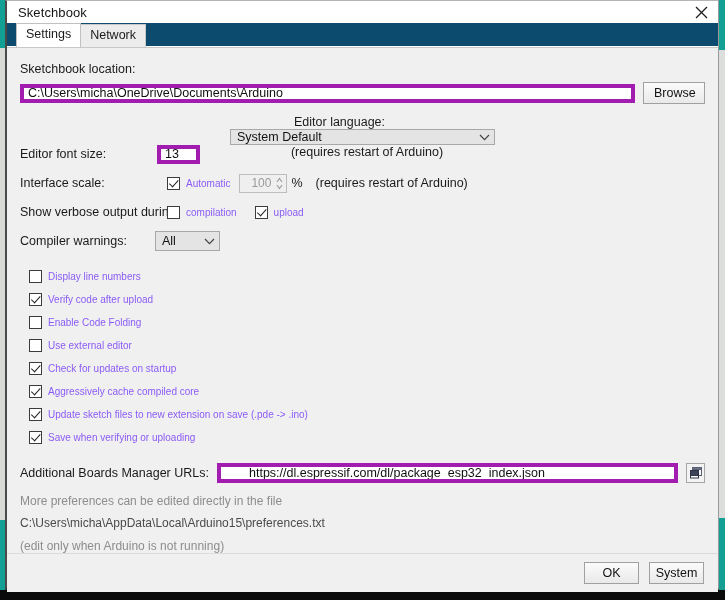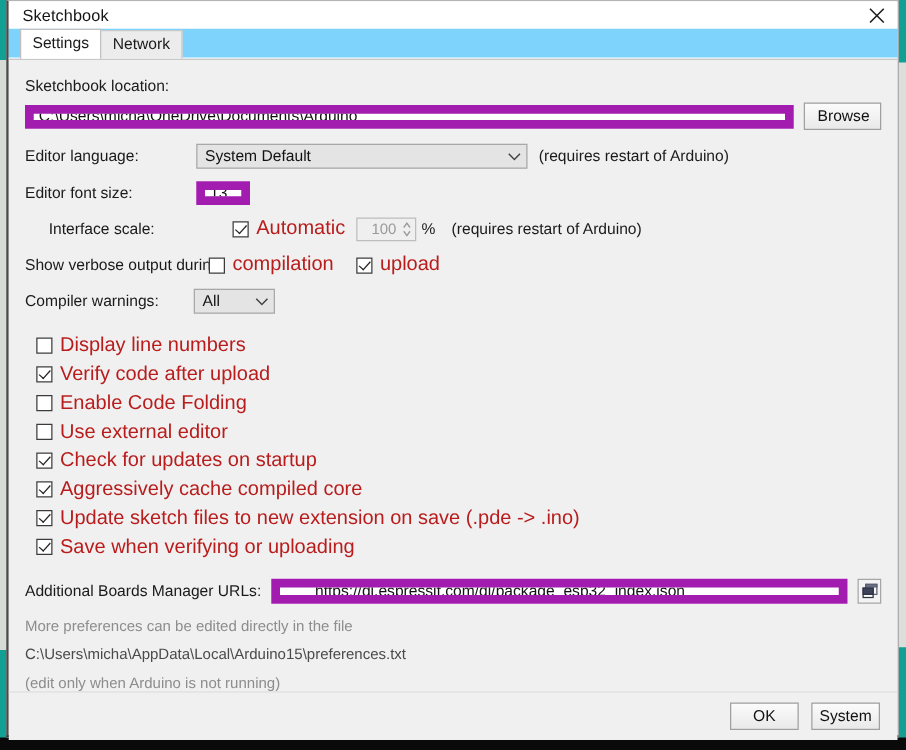--- a/index.html
+++ b/index.html
@@ -97,21 +97,21 @@
     align-items: center;
     justify-content: center;
     cursor: pointer;
   }
   .close-btn svg { display: block; }
 
   
   #tabstrip {
     height: 24px;
     min-height: 24px;
-    background: #7dd3fc;
+    background: #0c4a6e;
     display: flex;
     align-items: flex-end;
     padding-left: 9px;
     position: relative;
   }
   #tabstrip::after {
     content: "";
     position: absolute;
     left: 0; right: 0; bottom: 0;
     height: 1px;
@@ -146,21 +146,21 @@
     position: relative;
     font-size: 12.5px;
   }
 
   .lbl { font-size: 12.5px; color: #1a1a1a; white-space: nowrap; }
 
   .row { display: flex; align-items: center; }
 
   
   .txt {
-    border: 7px solid #a21caf;
+    border: 4px solid #a21caf;
     background: #ffffff;
     font-family: "Liberation Sans", sans-serif;
     font-size: 12.5px;
     color: #101010;
     padding: 2px 4px;
     height: 19px;
     box-sizing: border-box;
     outline: none;
   }
 
@@ -228,21 +228,21 @@
     flex: none;
   }
   .cb.checked::after {
     content: "";
     display: block;
     width: 4px; height: 8px;
     border: solid #222;
     border-width: 0 1.6px 1.6px 0;
     transform: rotate(42deg) translate(-0.5px,-1px);
   }
-  .cb-wrap .cl { font-size: 16px; color: #b91c1c; }
+  .cb-wrap .cl { font-size: 10px; color: #8b5cf6; }
 
   
   #checklist { margin-top: 14px; }
   #checklist .cb-wrap { display: flex; margin: 0 0 0 9px; height: 23px; }
 
   .muted { color: #8d8d8d; font-size: 12px; }
   .path  { color: #4a4a4a; font-size: 12px; }
 
   
   .icon-btn {
@@ -305,39 +305,39 @@
   <div id="panel">
 
     <div class="row" style="height:20px;">
       <span class="lbl">Sketchbook location:</span>
     </div>
     <div class="row" style="margin-top:3px;">
       <input class="txt" style="width: 619px;" value="C:\Users\micha\OneDrive\Documents\Arduino">
       <button class="btn" style="margin-left:8px;width:62px;">Browse</button>
     </div>
 
-    <div class="row" style="margin-top:11px;height:20px;">
+    <div class="row" style="margin-top:11px;height:20px;flex-direction:column;">
       <span class="lbl" style="width:137px;">Editor language:</span>
       <div class="combo" style="width:265px;">
         <span>System Default</span>
         <span class="chev">
           <svg width="11" height="7" viewBox="0 0 11 7" aria-hidden="true">
             <polyline points="1,1 5.5,5.6 10,1" fill="none" stroke="#444" stroke-width="1.2"></polyline>
           </svg>
         </span>
       </div>
       <span class="lbl" style="margin-left:9px;">(requires restart of Arduino)</span>
     </div>
 
     <div class="row" style="margin-top:9px;height:20px;">
       <span class="lbl" style="width:137px;">Editor font size:</span>
       <input class="txt" style="width: 43px;" value="13">
     </div>
 
-    <div class="row" style="margin-top:9px;height:20px;margin-left:19px;">
+    <div class="row" style="margin-top:9px;height:20px;">
       <span class="lbl" style="width:147px;">Interface scale:</span>
       <div class="cb-wrap">
         <span class="cb checked"></span>
         <span class="cl">Automatic</span>
       </div>
       <div class="spin" style="margin-left:9px;">
         <span class="sv">100</span>
         <span class="arrows">
           <svg width="7" height="13" viewBox="0 0 7 13" aria-hidden="true">
             <polyline points="1,5 3.5,1.5 6,5" fill="none" stroke="#9a9a9a" stroke-width="1.1"></polyline>

